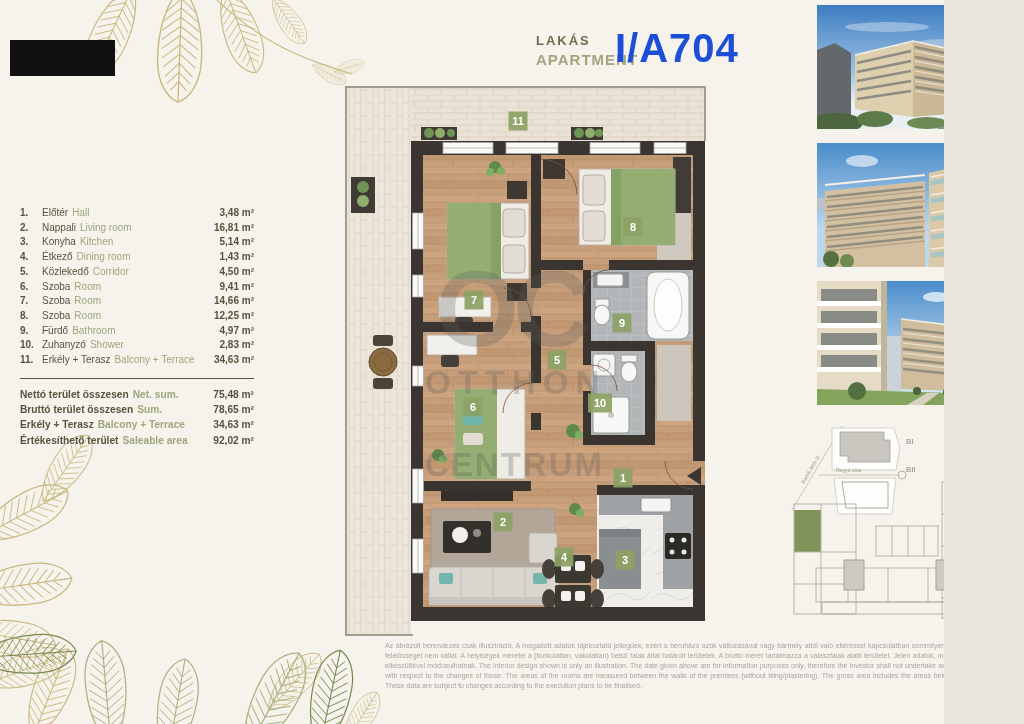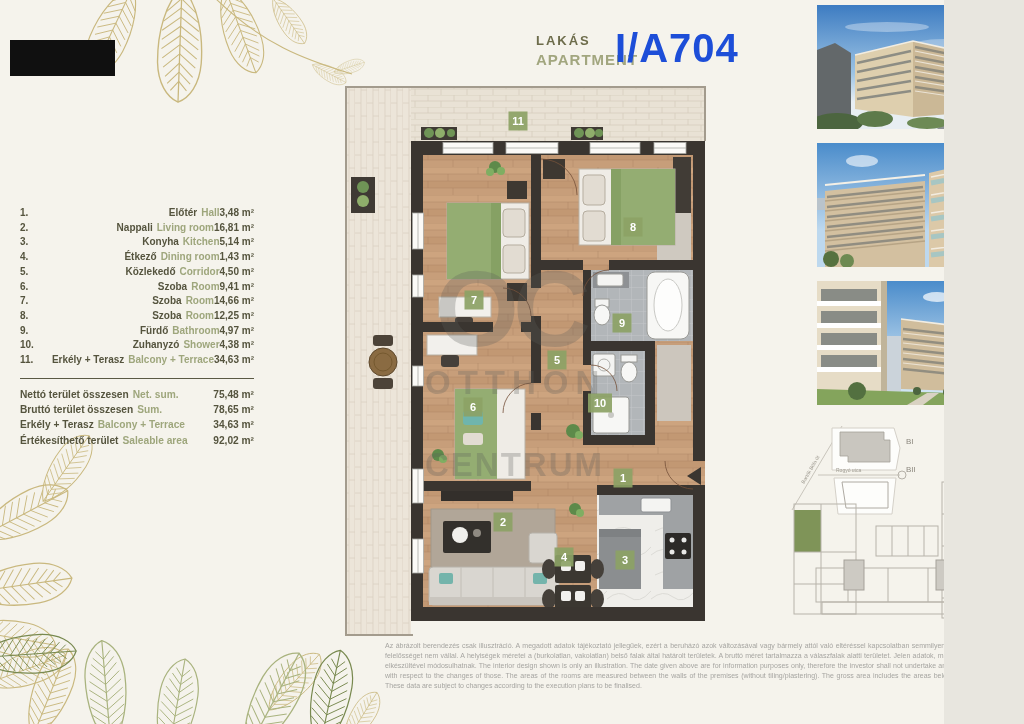--- a/index.html
+++ b/index.html
@@ -12,21 +12,21 @@
 
   .header{position:absolute;left:536px;top:33px;}
   .hdr-hu{font-size:13px;font-weight:bold;letter-spacing:2px;color:#6d6c4b;}
   .hdr-en{font-size:15px;font-weight:bold;letter-spacing:1px;color:#a2a67f;margin-top:3px;}
   .hdr-unit{position:absolute;left:615px;top:26px;font-size:40px;font-weight:bold;
             color:#1d4ed8;letter-spacing:1px;}
 
   .room-list{position:absolute;left:20px;top:206px;width:234px;font-size:10px;}
   .rrow{display:flex;align-items:baseline;line-height:14.7px;white-space:nowrap;}
   .rnum{width:22px;font-weight:bold;color:#55543e;flex:0 0 auto;}
-  .rname{flex:1 1 auto;font-weight:bold;color:#55543e;overflow:hidden;text-align:right;}
+  .rname{flex:1 1 auto;font-weight:normal;color:#55543e;overflow:hidden;}
   .rname .en{color:#9ea67c;margin-left:4px;}
   .rarea{flex:0 0 auto;font-weight:bold;color:#55543e;text-align:right;}
   .divider{border-top:1px solid #5a5944;margin:10px 0 8px 0;}
   .trow{display:flex;align-items:baseline;line-height:15.3px;font-size:10.2px;white-space:nowrap;}
   .tlabel{flex:1 1 auto;font-weight:bold;color:#55543e;}
   .tlabel .en{color:#9ea67c;margin-left:4px;font-weight:bold;}
   .tvalue{flex:0 0 auto;font-weight:bold;color:#55543e;}
 
   .plan{position:absolute;left:343px;top:83px;}
   .watermark{position:absolute;left:425px;top:265px;width:170px;text-align:center;
@@ -140,21 +140,21 @@
           <span class="rarea">12,25 m²</span>
         </div>
       <div class="rrow">
           <span class="rnum">9.</span>
           <span class="rname"><span>Fürdő</span><span class="en">Bathroom</span></span>
           <span class="rarea">4,97 m²</span>
         </div>
       <div class="rrow">
           <span class="rnum">10.</span>
           <span class="rname"><span>Zuhanyzó</span><span class="en">Shower</span></span>
-          <span class="rarea">4,38 m²</span>
+          <span class="rarea">2,83 m²</span>
         </div>
       <div class="rrow">
           <span class="rnum">11.</span>
           <span class="rname"><span>Erkély + Terasz</span><span class="en">Balcony + Terrace</span></span>
           <span class="rarea">34,63 m²</span>
         </div>
       <div class="divider"></div>
       <div class="trow">
           <span class="tlabel"><span>Nettó terület összesen</span><span class="en">Net. sum.</span></span>
           <span class="tvalue">75,48 m²</span>

